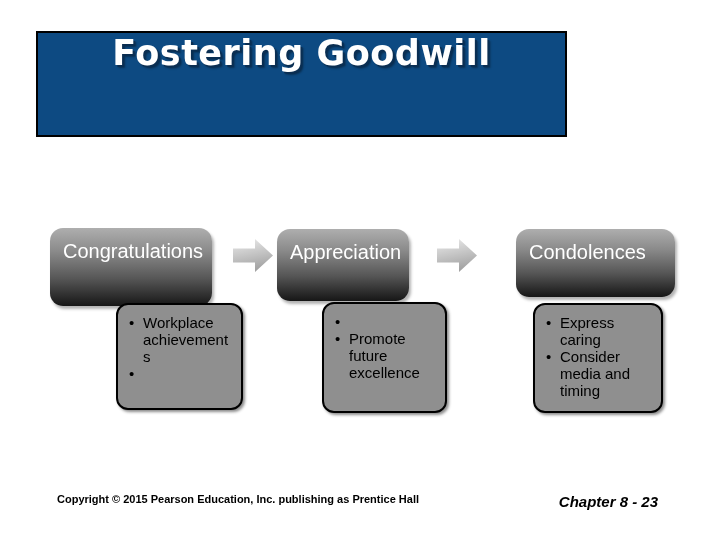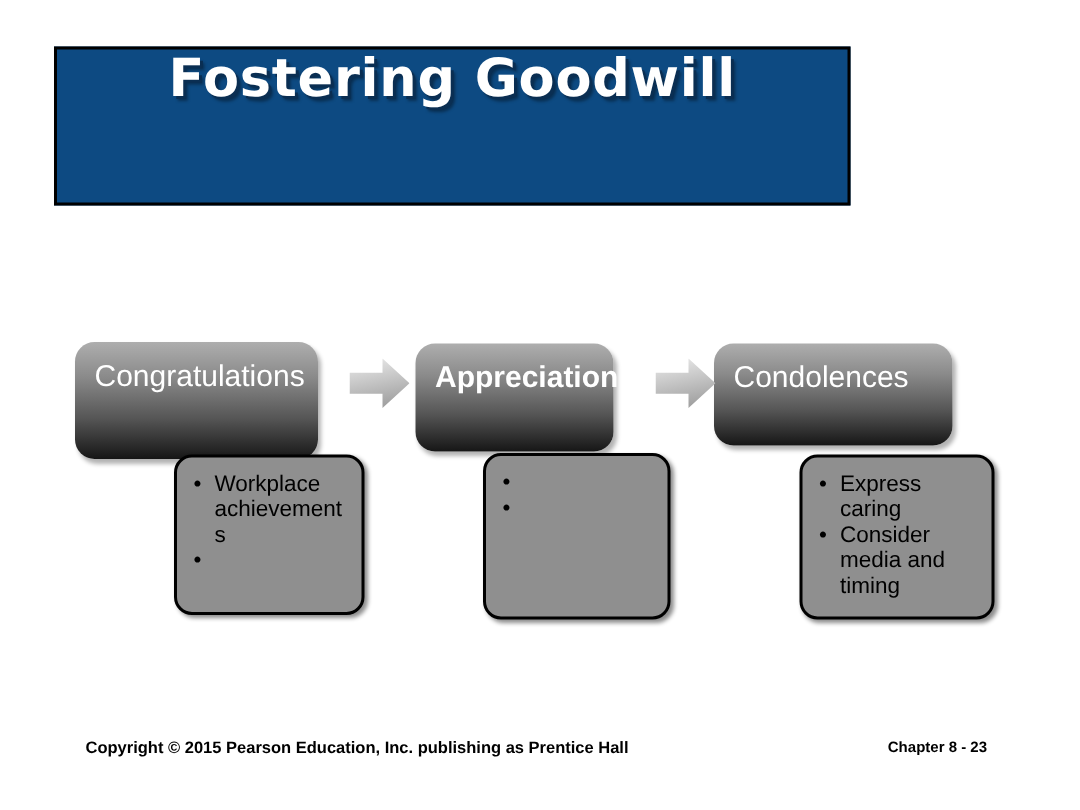--- a/index.html
+++ b/index.html
@@ -17,42 +17,42 @@
     font-size:35px;letter-spacing:.5px;
     text-shadow:2px 2px 0 #0a2e52,3px 3px 2px rgba(0,0,0,.35);
   }
   .hdr-box{
     position:absolute;box-sizing:border-box;border-radius:13px;
     background:linear-gradient(180deg,#aeaeae 0%,#8a8a8a 30%,#565656 65%,#161616 100%);
     color:#ffffff;font-size:20px;padding:12px 0 0 13px;
     box-shadow:2px 3px 3px rgba(0,0,0,.3);z-index:1;
   }
   .hdr-0{left:50px;top:228px;width:162px;height:78px;}
-  .hdr-1{left:277px;top:229px;width:132px;height:72px;font-weight:bold;}
-  .hdr-2{left:476px;top:229px;width:159px;height:68px;}
+  .hdr-1{left:277px;top:229px;width:132px;height:72px;}
+  .hdr-2{left:516px;top:229px;width:159px;height:68px;}
   .sub-box{
     position:absolute;box-sizing:border-box;background:#8f8f8f;
     border:2px solid #000;border-radius:12px;
     box-shadow:2px 2px 3px rgba(0,0,0,.45);
     padding:9px 4px 4px 11px;z-index:2;
   }
   .sub-0{left:116px;top:303px;width:127px;height:107px;}
   .sub-1{left:322px;top:302px;width:125px;height:111px;}
   .sub-2{left:533px;top:303px;width:130px;height:110px;}
   .bullet-row{display:flex;font-size:15px;line-height:17px;color:#000;}
   .bullet{flex:0 0 14px;width:14px;text-align:left;}
   .btext{white-space:pre-line;}
   .arrow{position:absolute;width:40px;height:33px;z-index:1;}
   .arrow-0{left:233px;top:239px;}
   .arrow-1{left:437px;top:239px;}
   .footer-left{
     position:absolute;left:57px;top:493px;font-size:11px;font-weight:bold;color:#000;
   }
   .footer-right{
-    position:absolute;right:62px;top:493px;font-size:10px;font-weight:bold;color:#000;
+    position:absolute;right:62px;top:493px;font-size:15px;font-weight:bold;color:#000;font-style:italic;
   }
 </style>
 </head>
 <body>
 
 <div class="slide">
 
   <div class="title-bar">
     <span class="title-text">Fostering Goodwill</span>
   </div>
@@ -97,20 +97,23 @@
       <span class="bullet">•</span>
     </div>
   </div>
 
   <div class="sub-box sub-1">
     <div class="bullet-row">
       <span class="bullet">•</span>
     </div>
     <div class="bullet-row">
       <span class="bullet">•</span>
+      <span class="btext">Promote
+future
+excellence</span>
     </div>
   </div>
 
   <div class="sub-box sub-2">
     <div class="bullet-row">
       <span class="bullet">•</span>
       <span class="btext">Express
 caring</span>
     </div>
     <div class="bullet-row">

